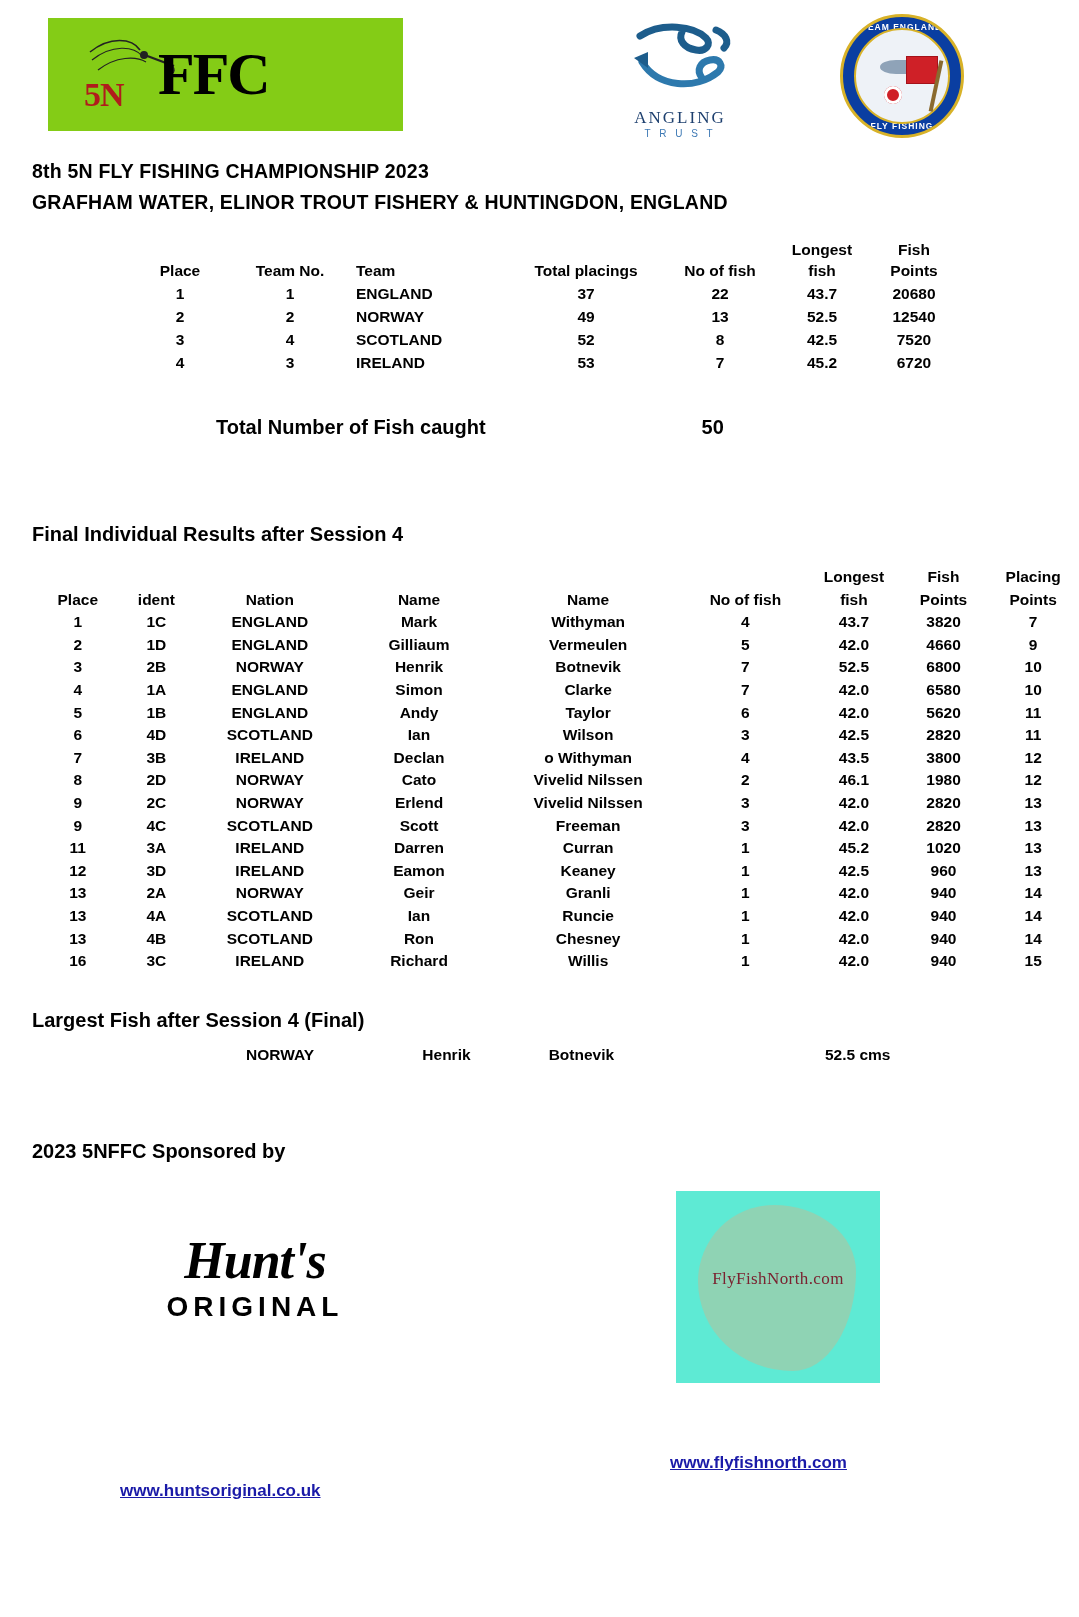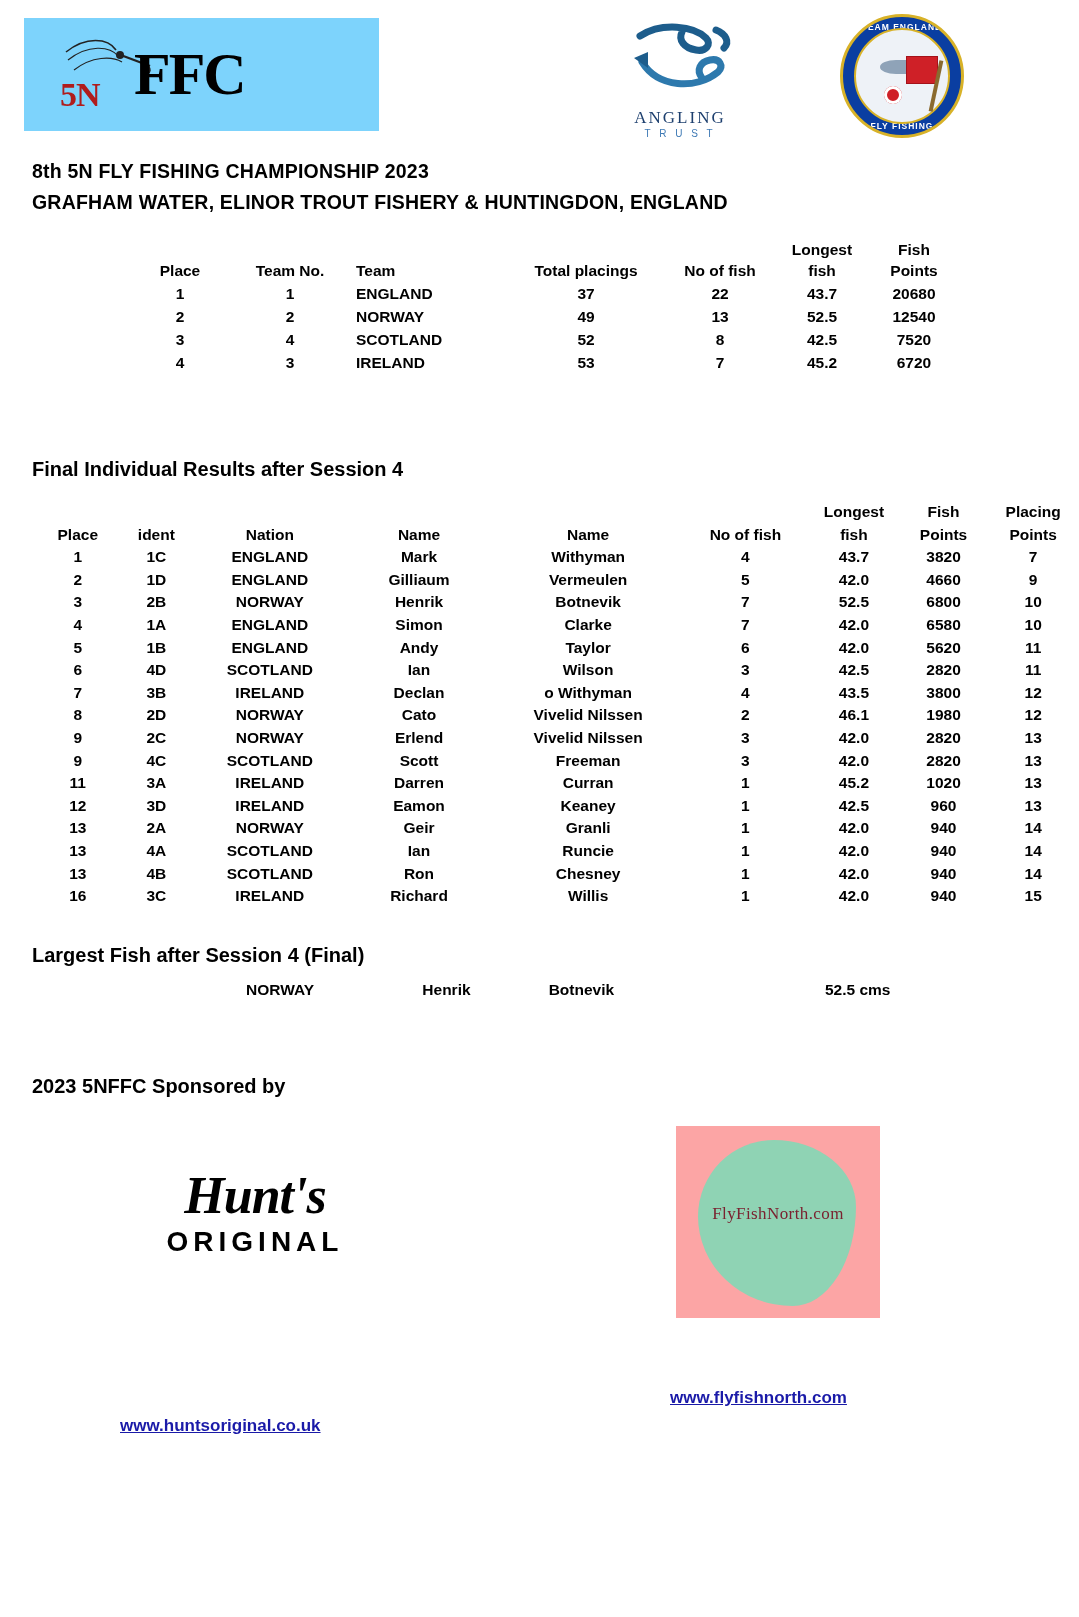--- a/index.html
+++ b/index.html
@@ -23,25 +23,25 @@
     padding: 0;
   }
 
   
   .header {
     position: relative;
     height: 148px;
   }
   .ffc-logo {
     position: absolute;
-    left: 24px;
+    left: 48px;
     top: 18px;
     width: 355px;
     height: 113px;
-    background: #7dd3fc;
+    background: #84cc16;
     display: flex;
     align-items: center;
   }
   .ffc-fly {
     position: absolute;
     left: 32px;
     top: 12px;
     width: 100px;
     height: 60px;
   }
@@ -285,21 +285,21 @@
     font-size: 28px;
     letter-spacing: 5px;
     margin-top: 2px;
   }
   .ffn {
     position: absolute;
     left: 676px;
     top: 0px;
     width: 204px;
     height: 192px;
-    background: #fca5a5;
+    background: #5eead4;
   }
   .ffn-fish {
     position: absolute;
     left: 22px;
     top: 14px;
     width: 158px;
     height: 166px;
     background: #8fd3b4;
     border-radius: 48% 52% 40% 60% / 46% 40% 60% 54%;
   }
@@ -434,20 +434,24 @@
         <td>3</td>
         <td style="text-align:left;">IRELAND</td>
         <td>53</td>
         <td>7</td>
         <td>45.2</td>
         <td>6720</td>
       </tr>
     </tbody>
   </table>
 
+  <div class="total-fish-row">
+    <span class="label">Total Number of Fish caught</span>
+    <span class="value">50</span>
+  </div>
 
   <div class="section-title" style="margin-top:84px;">Final Individual Results after Session 4</div>
 
   <table class="ind-table" style="margin-top:20px;">
     <thead>
       <tr>
         <th class="i-place"></th>
         <th class="i-ident"></th>
         <th class="i-nation"></th>
         <th class="i-fname"></th>

